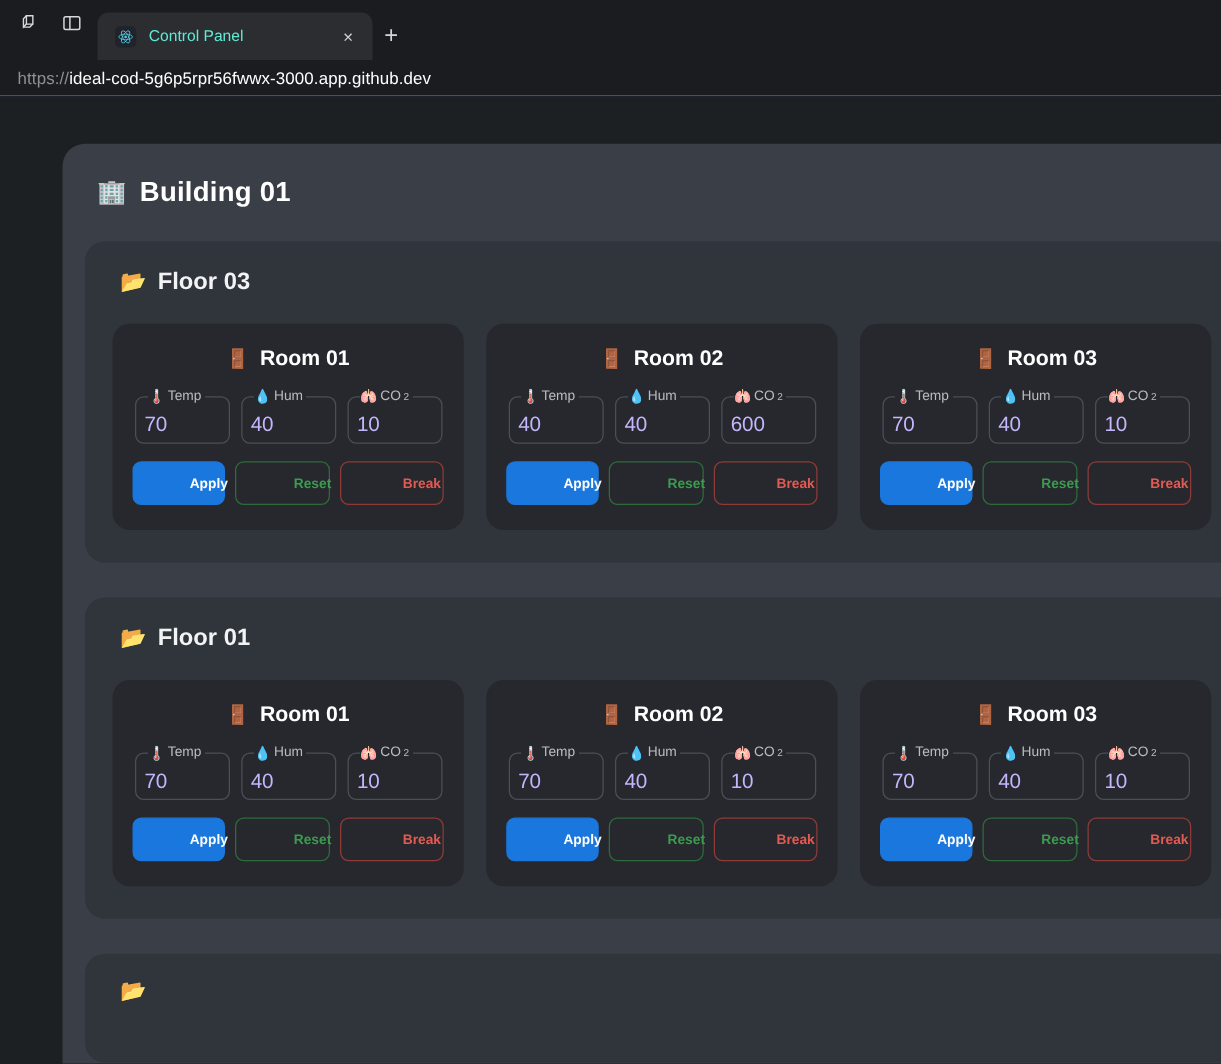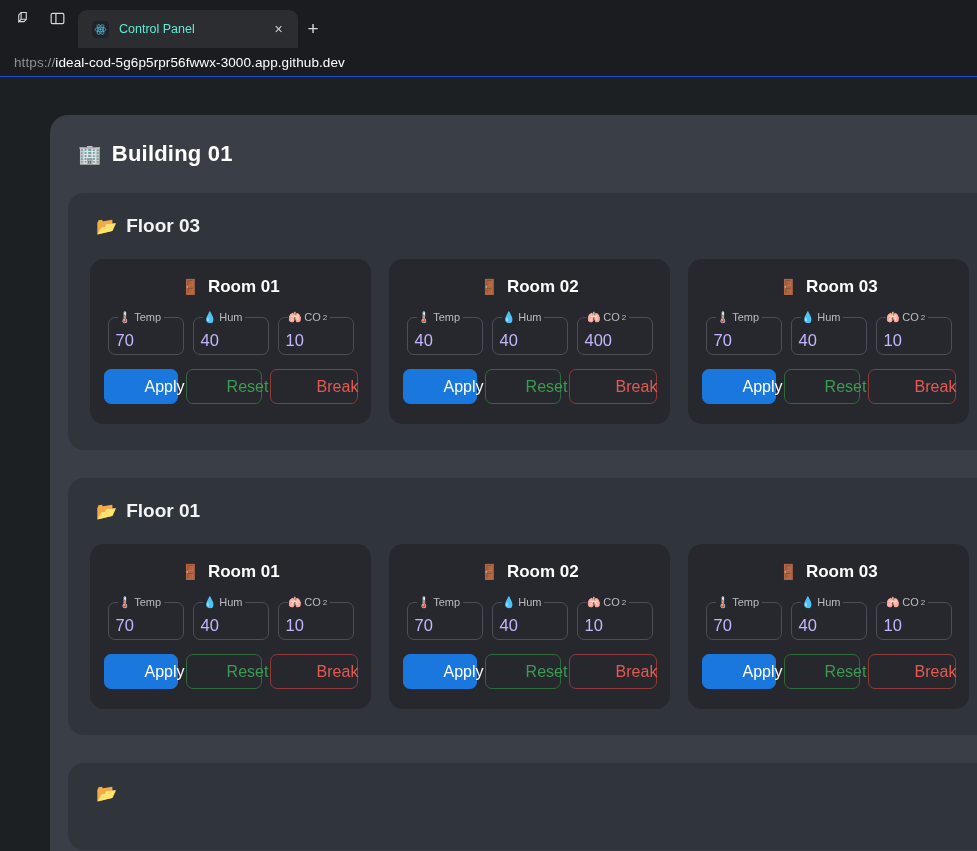--- a/index.html
+++ b/index.html
@@ -218,22 +218,22 @@
 
   .actions-row {
     display: flex;
     gap: 8px;
     width: 100%;
     justify-content: center;
   }
   .btn {
     height: 35px;
     border-radius: 7px;
-    font-size: 16px;
-    font-weight: normal;
+    font-size: 11px;
+    font-weight: bold;
     display: flex;
     align-items: center;
     justify-content: center;
     cursor: pointer;
     font-family: "Liberation Sans", sans-serif;
     padding-left: 48px;
   }
   .btn-apply {
     width: 74px;
     background: #1a77dd;
@@ -366,21 +366,21 @@
                     <span>Hum</span>
                   </legend>
                   <span class="metric-value">40</span>
                 </fieldset>
                 <fieldset class="metric-fieldset">
                   <legend class="metric-legend">
                     <span class="emoji">🫁</span>
                     <span>CO</span>
                     <sub>2</sub>
                   </legend>
-                  <span class="metric-value">400</span>
+                  <span class="metric-value">600</span>
                 </fieldset>
               </div>
               <div class="actions-row">
                 <button class="btn btn-apply">Apply</button>
                 <button class="btn btn-reset">Reset</button>
                 <button class="btn btn-break">Break</button>
               </div>
             </div>
             <div class="room-card">
               <div class="room-title">

